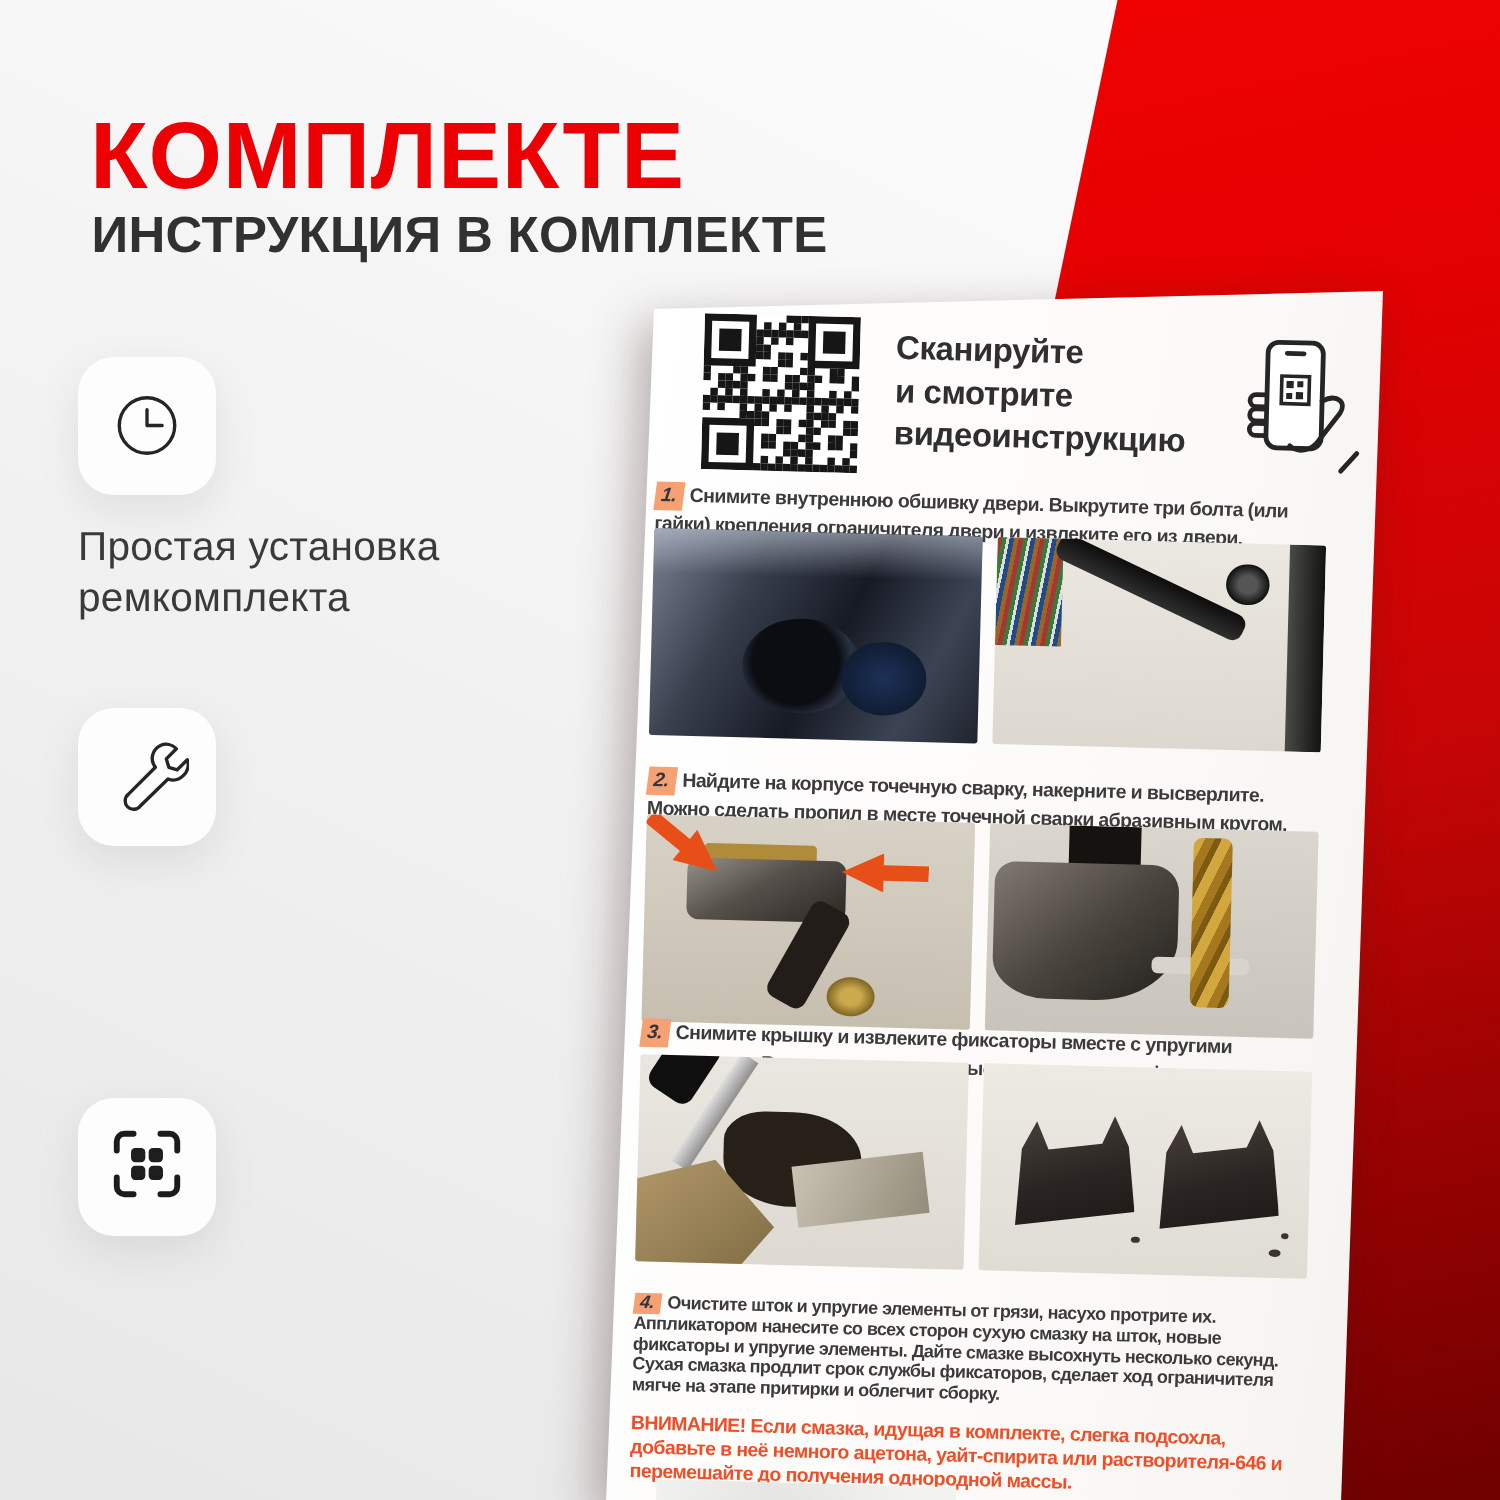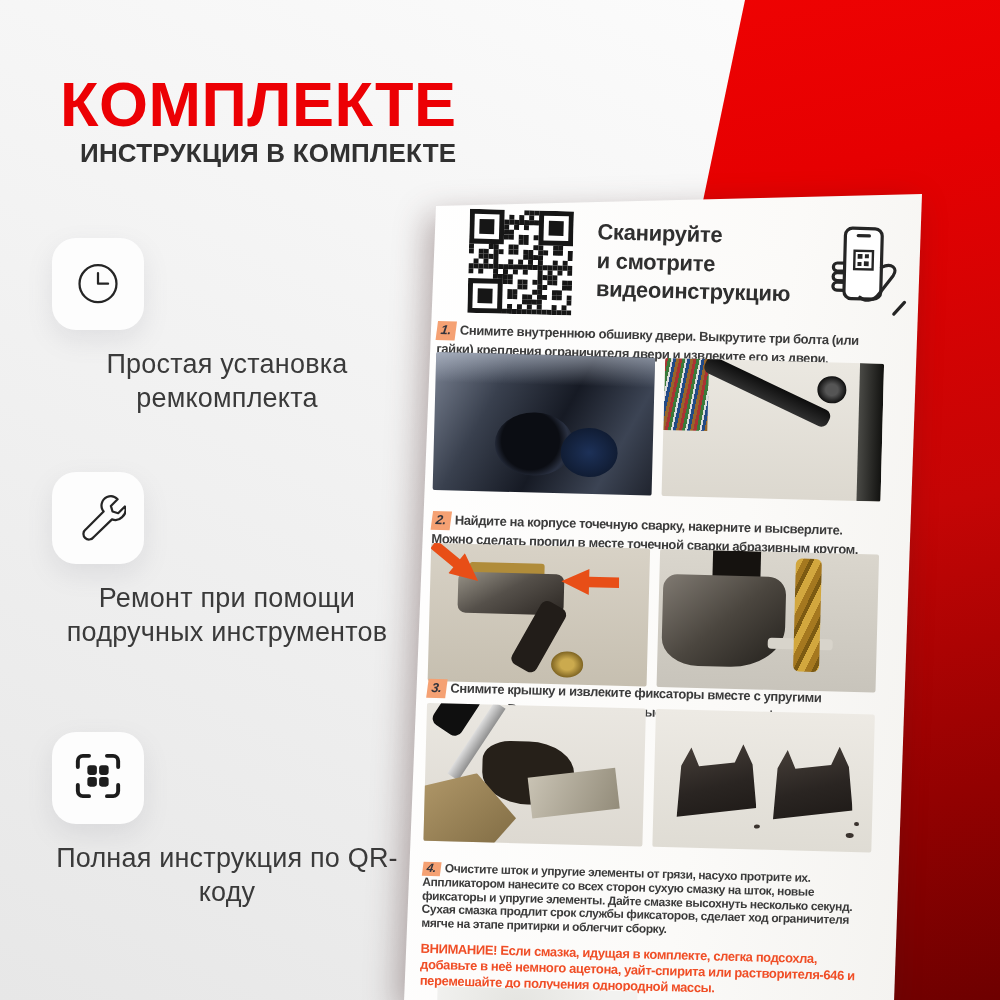--- a/index.html
+++ b/index.html
@@ -5,29 +5,29 @@
   html,body{margin:0;padding:0;}
   body{width:1000px;height:1000px;position:relative;overflow:hidden;
        font-family:"Liberation Sans",sans-serif;background:#f0f0f0;}
   .bg{position:absolute;inset:0;background:linear-gradient(205deg,#fdfdfd 0%,#f3f3f3 45%,#e7e7e7 100%);}
   .red-banner{position:absolute;inset:0;
        clip-path:polygon(745px 0,1000px 0,1000px 1000px,536px 1000px);
        background:linear-gradient(168deg,#f50403 0%,#e60001 28%,#c50505 58%,#930101 82%,#6e0000 100%);}
   
   .title{position:absolute;left:60px;top:68px;font-size:63px;font-weight:bold;
          letter-spacing:.5px;color:#ec0004;}
-  .subtitle{position:absolute;left:61px;top:138px;font-size:26px;font-weight:bold;
-         letter-spacing:.2px;color:#313131;margin-left:19px;}
+  .subtitle{position:absolute;left:61px;top:138px;font-size:34px;font-weight:bold;
+         letter-spacing:.2px;color:#313131;}
   
   .feature{position:absolute;left:52px;width:350px;}
   .f1{top:238px}.f2{top:472px}.f3{top:732px}
   .icon-card{width:92px;height:92px;border-radius:24px;background:#fdfdfd;
      box-shadow:0 10px 26px rgba(110,110,125,.14);display:flex;align-items:center;justify-content:center;}
   .icon-card svg{width:56px;height:56px;}
-  .f-label{margin-top:17px;font-size:27px;line-height:1.26;color:#3a3a3a;letter-spacing:.2px;text-align:center;}
+  .f-label{margin-top:17px;font-size:27px;line-height:1.26;color:#3a3a3a;letter-spacing:.2px;}
   
   .sheet-wrap{position:absolute;left:398px;top:190px;width:534px;height:812px;
      filter:drop-shadow(-8px 10px 16px rgba(60,30,30,.35));}
   .sheet{position:absolute;inset:0;background:linear-gradient(100deg,#ffffff 0%,#fbfaf8 60%,#f3f2ef 100%);
      clip-path:polygon(38px 16px,524px 4px,496px 812px,6px 812px);}
   .content{position:absolute;left:42px;top:18px;width:448px;height:860px;
      transform:rotate(1.5deg);transform-origin:0 0;}
   .abs{position:absolute;}
   .qr{left:30px;top:0;width:104px;height:104px;background:#fff;}
   .qr svg{width:100%;height:100%;}
@@ -122,39 +122,37 @@
 </div>
 
 <div class="feature f2">
   <div class="icon-card">
     <span>
       <svg viewBox="0 0 100 100">
           <path class="ln" d="M66 16 a17 17 0 0 1 19 4 L73 32 l3 10 10 3 12 -12 a17 17 0 0 1 -5 19 a17 17 0 0 1 -18 4 L42 88 a10 10 0 1 1 -14 -14 L60 42 a17 17 0 0 1 6 -26 Z"></path>
         </svg>
     </span>
   </div>
-  <div class="f-label">Ремонт при помощи подручных инструментов</div>
 </div>
 
 <div class="feature f3">
   <div class="icon-card">
     <span>
       <svg viewBox="0 0 100 100">
         <path class="ln7" d="M14 34 v-11 a9 9 0 0 1 9 -9 h11"></path>
         <path class="ln7" d="M66 14 h11 a9 9 0 0 1 9 9 v11"></path>
         <path class="ln7" d="M86 66 v11 a9 9 0 0 1 -9 9 h-11"></path>
         <path class="ln7" d="M34 86 h-11 a9 9 0 0 1 -9 -9 v-11"></path>
         <rect x="31" y="31" width="17" height="17" rx="5" fill="#1e1e1e"></rect>
         <rect x="52" y="31" width="17" height="17" rx="5" fill="#1e1e1e"></rect>
         <rect x="31" y="52" width="17" height="17" rx="5" fill="#1e1e1e"></rect>
         <rect x="52" y="52" width="17" height="17" rx="5" fill="#1e1e1e"></rect>
       </svg>
     </span>
   </div>
-  <div class="f-label">Полная инструкция по QR-коду</div>
 </div>
 
 <div class="sheet-wrap">
  <div class="sheet">
   <div class="content">
 
     <div class="abs qr"><svg viewBox="0 0 100 100">
             <rect x="52.38095238095238" y="0" width="4.761904761904762" height="4.761904761904762" fill="#161616"></rect>
             <rect x="57.14285714285714" y="0" width="4.761904761904762" height="4.761904761904762" fill="#161616"></rect>
             <rect x="61.904761904761905" y="0" width="4.761904761904762" height="4.761904761904762" fill="#161616"></rect>

